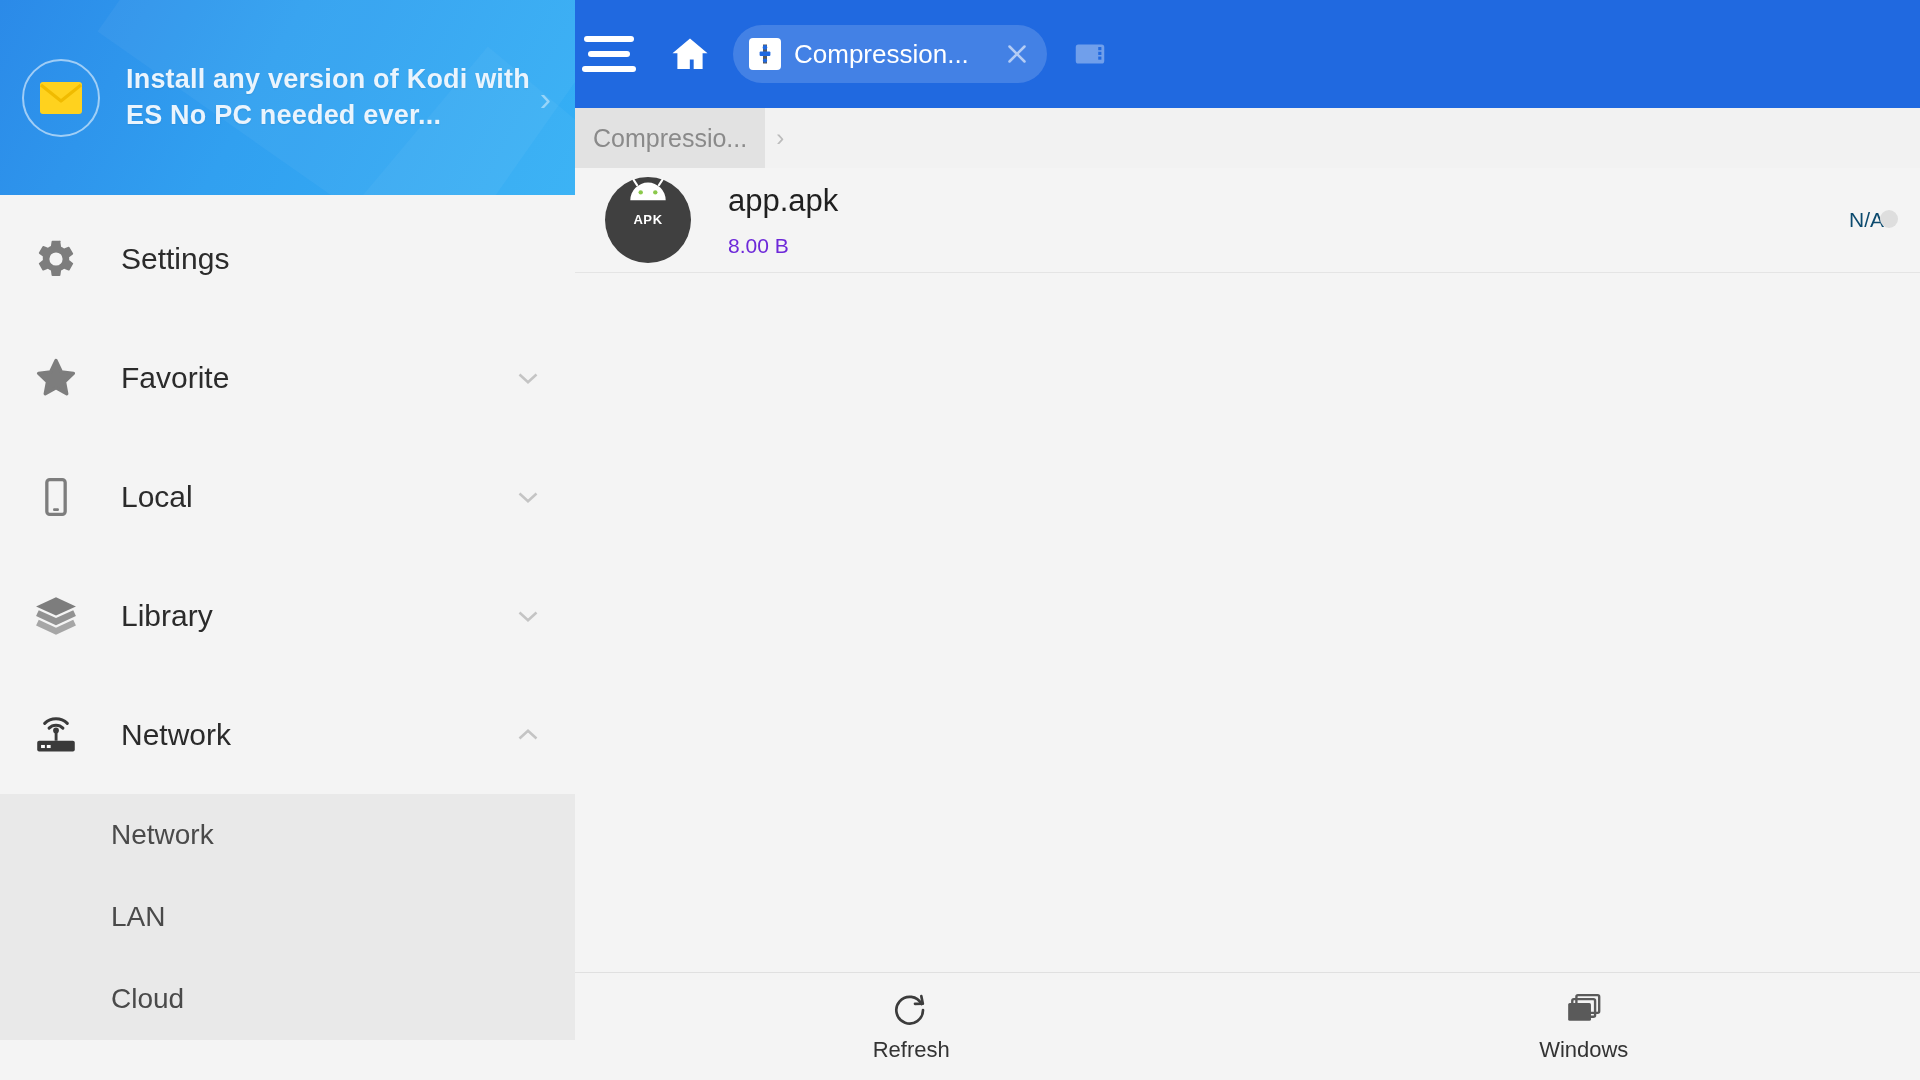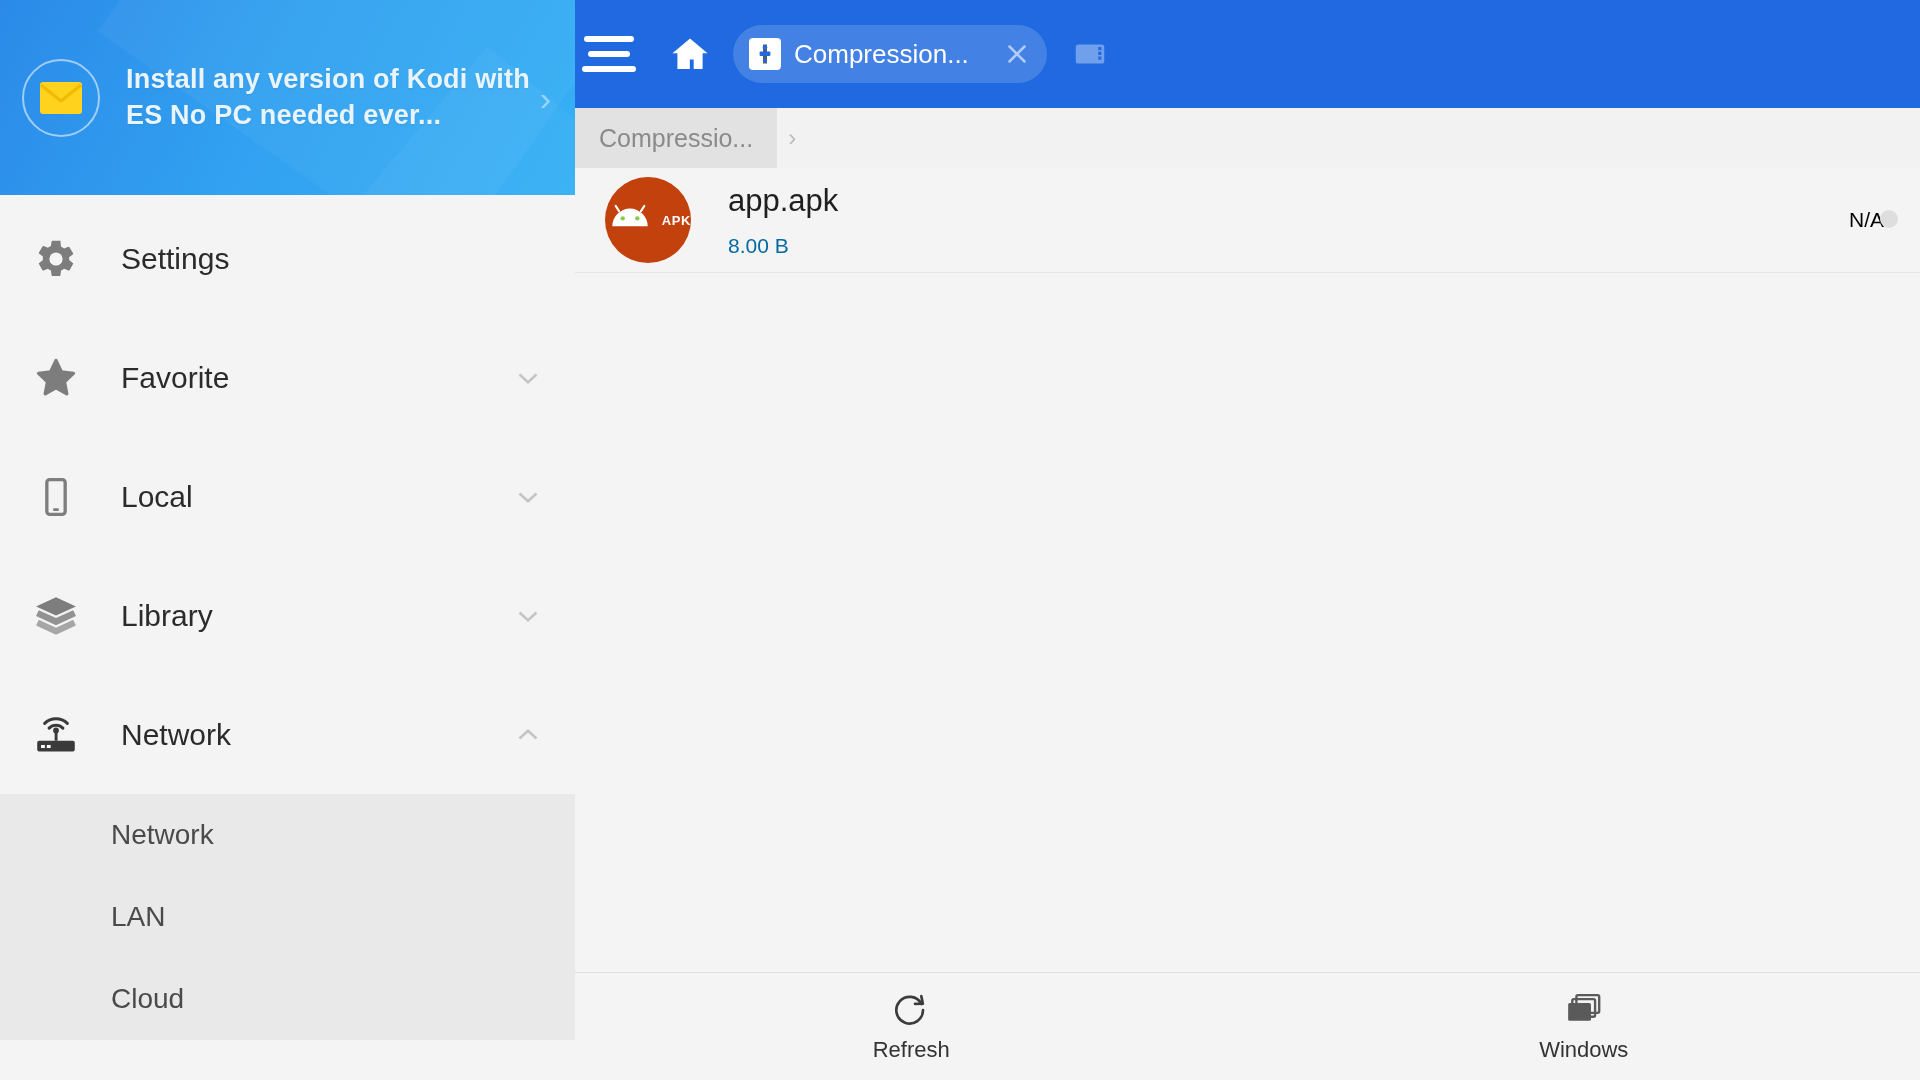--- a/index.html
+++ b/index.html
@@ -164,53 +164,53 @@
     flex: 0 0 60px;
   }
   .crumb {
     display: flex; align-items: center;
     padding: 0 16px;
     font-size: 25px;
     color: #8a8a8a;
     white-space: nowrap;
     cursor: pointer;
   }
-  .crumb.active { background: #e2e2e2; padding: 0 24px; }
+  .crumb.active { background: #e2e2e2; padding: 0 18px; }
   .crumb-sep {
     display: flex; align-items: center; justify-content: center;
     width: 30px;
     color: #bcbcbc; font-size: 24px;
   }
 
   
   .file-list { flex: 1 1 auto; background: #f4f4f4; overflow: hidden; }
   .file-row {
     height: 105px;
     display: flex; align-items: center;
     padding: 0 30px 0 30px;
     border-bottom: 1px solid #e4e4e4;
     background: #f4f4f4;
     cursor: pointer;
     position: relative;
   }
   .file-icon {
     width: 86px; height: 86px; border-radius: 50%;
-    background: #c2410c;
-    display: flex; align-items: center; justify-content: space-between;
+    background: #404040;
+    display: flex; flex-direction: column; align-items: center; justify-content: flex-start;
     flex: 0 0 86px;
   }
   .file-icon .apk-tag {
     font-size: 13px; color: #ffffff; font-weight: bold;
     letter-spacing: .6px; margin-top: 1px;
   }
   .file-meta { margin-left: 37px; flex: 1 1 auto; }
   .file-name { font-size: 31px; color: #1f1f1f; line-height: 1.2; }
-  .file-size { font-size: 21px; color: #0369a1; margin-top: 14px; }
+  .file-size { font-size: 21px; color: #6d28d9; margin-top: 14px; }
   .file-right { display: flex; flex-direction: column; align-items: flex-end; justify-content: center; margin-right: 6px; }
-  .file-status { font-size: 21px; color: #000000; }
+  .file-status { font-size: 21px; color: #0c4a6e; }
   .file-check {
     position: absolute; right: 22px; top: 42px;
     width: 18px; height: 18px; border-radius: 50%;
     background: #dedede;
   }
 
   
   .bottombar {
     height: 108px;
     background: #f4f4f4;

